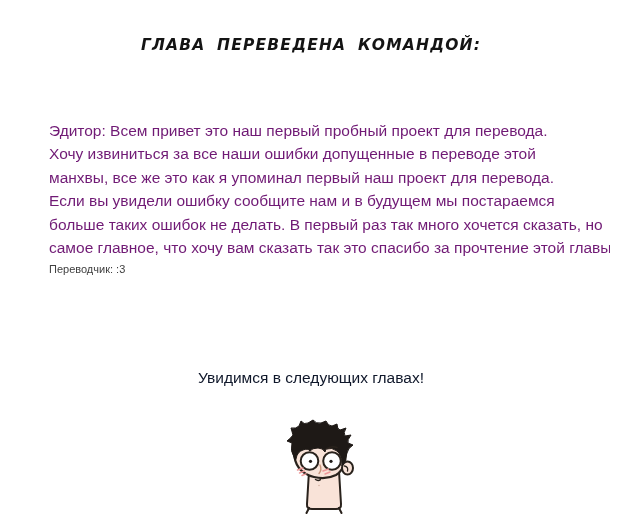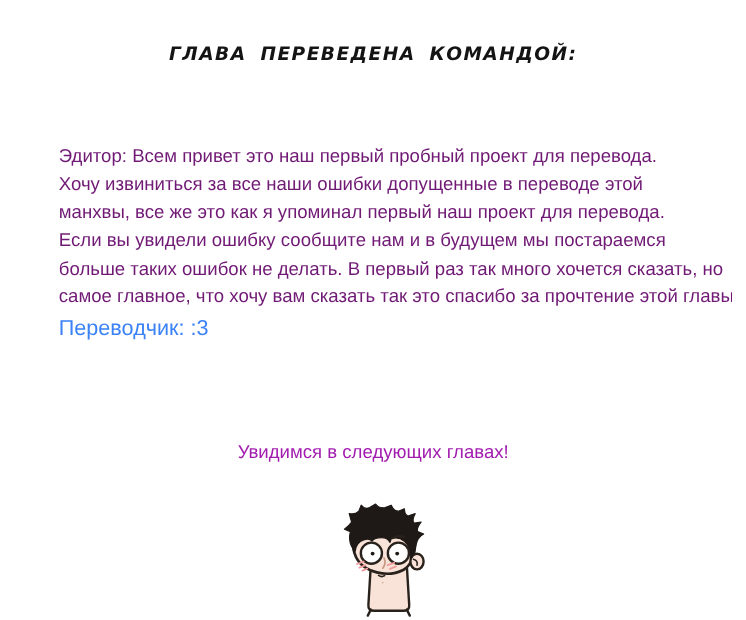--- a/index.html
+++ b/index.html
@@ -38,31 +38,31 @@
     width: 575px;
     font-size: 15.5px;
     line-height: 23.4px;
     color: #701a75;
     white-space: pre-line;
   }
   .translator-line {
     position: absolute;
     left: 37px;
     top: 263px;
-    font-size: 18px;
-    color: #3b82f6;
+    font-size: 11px;
+    color: #404040;
   }
   .farewell-line {
     position: absolute;
     top: 369px;
     left: 0;
     width: 100%;
     text-align: center;
     font-size: 15.5px;
-    color: #a21caf;
+    color: #0f172a;
   }
   .mascot {
     position: absolute;
     left: 270px;
     top: 419px;
     width: 82px;
     height: 96px;
   }
 </style>
 </head>

